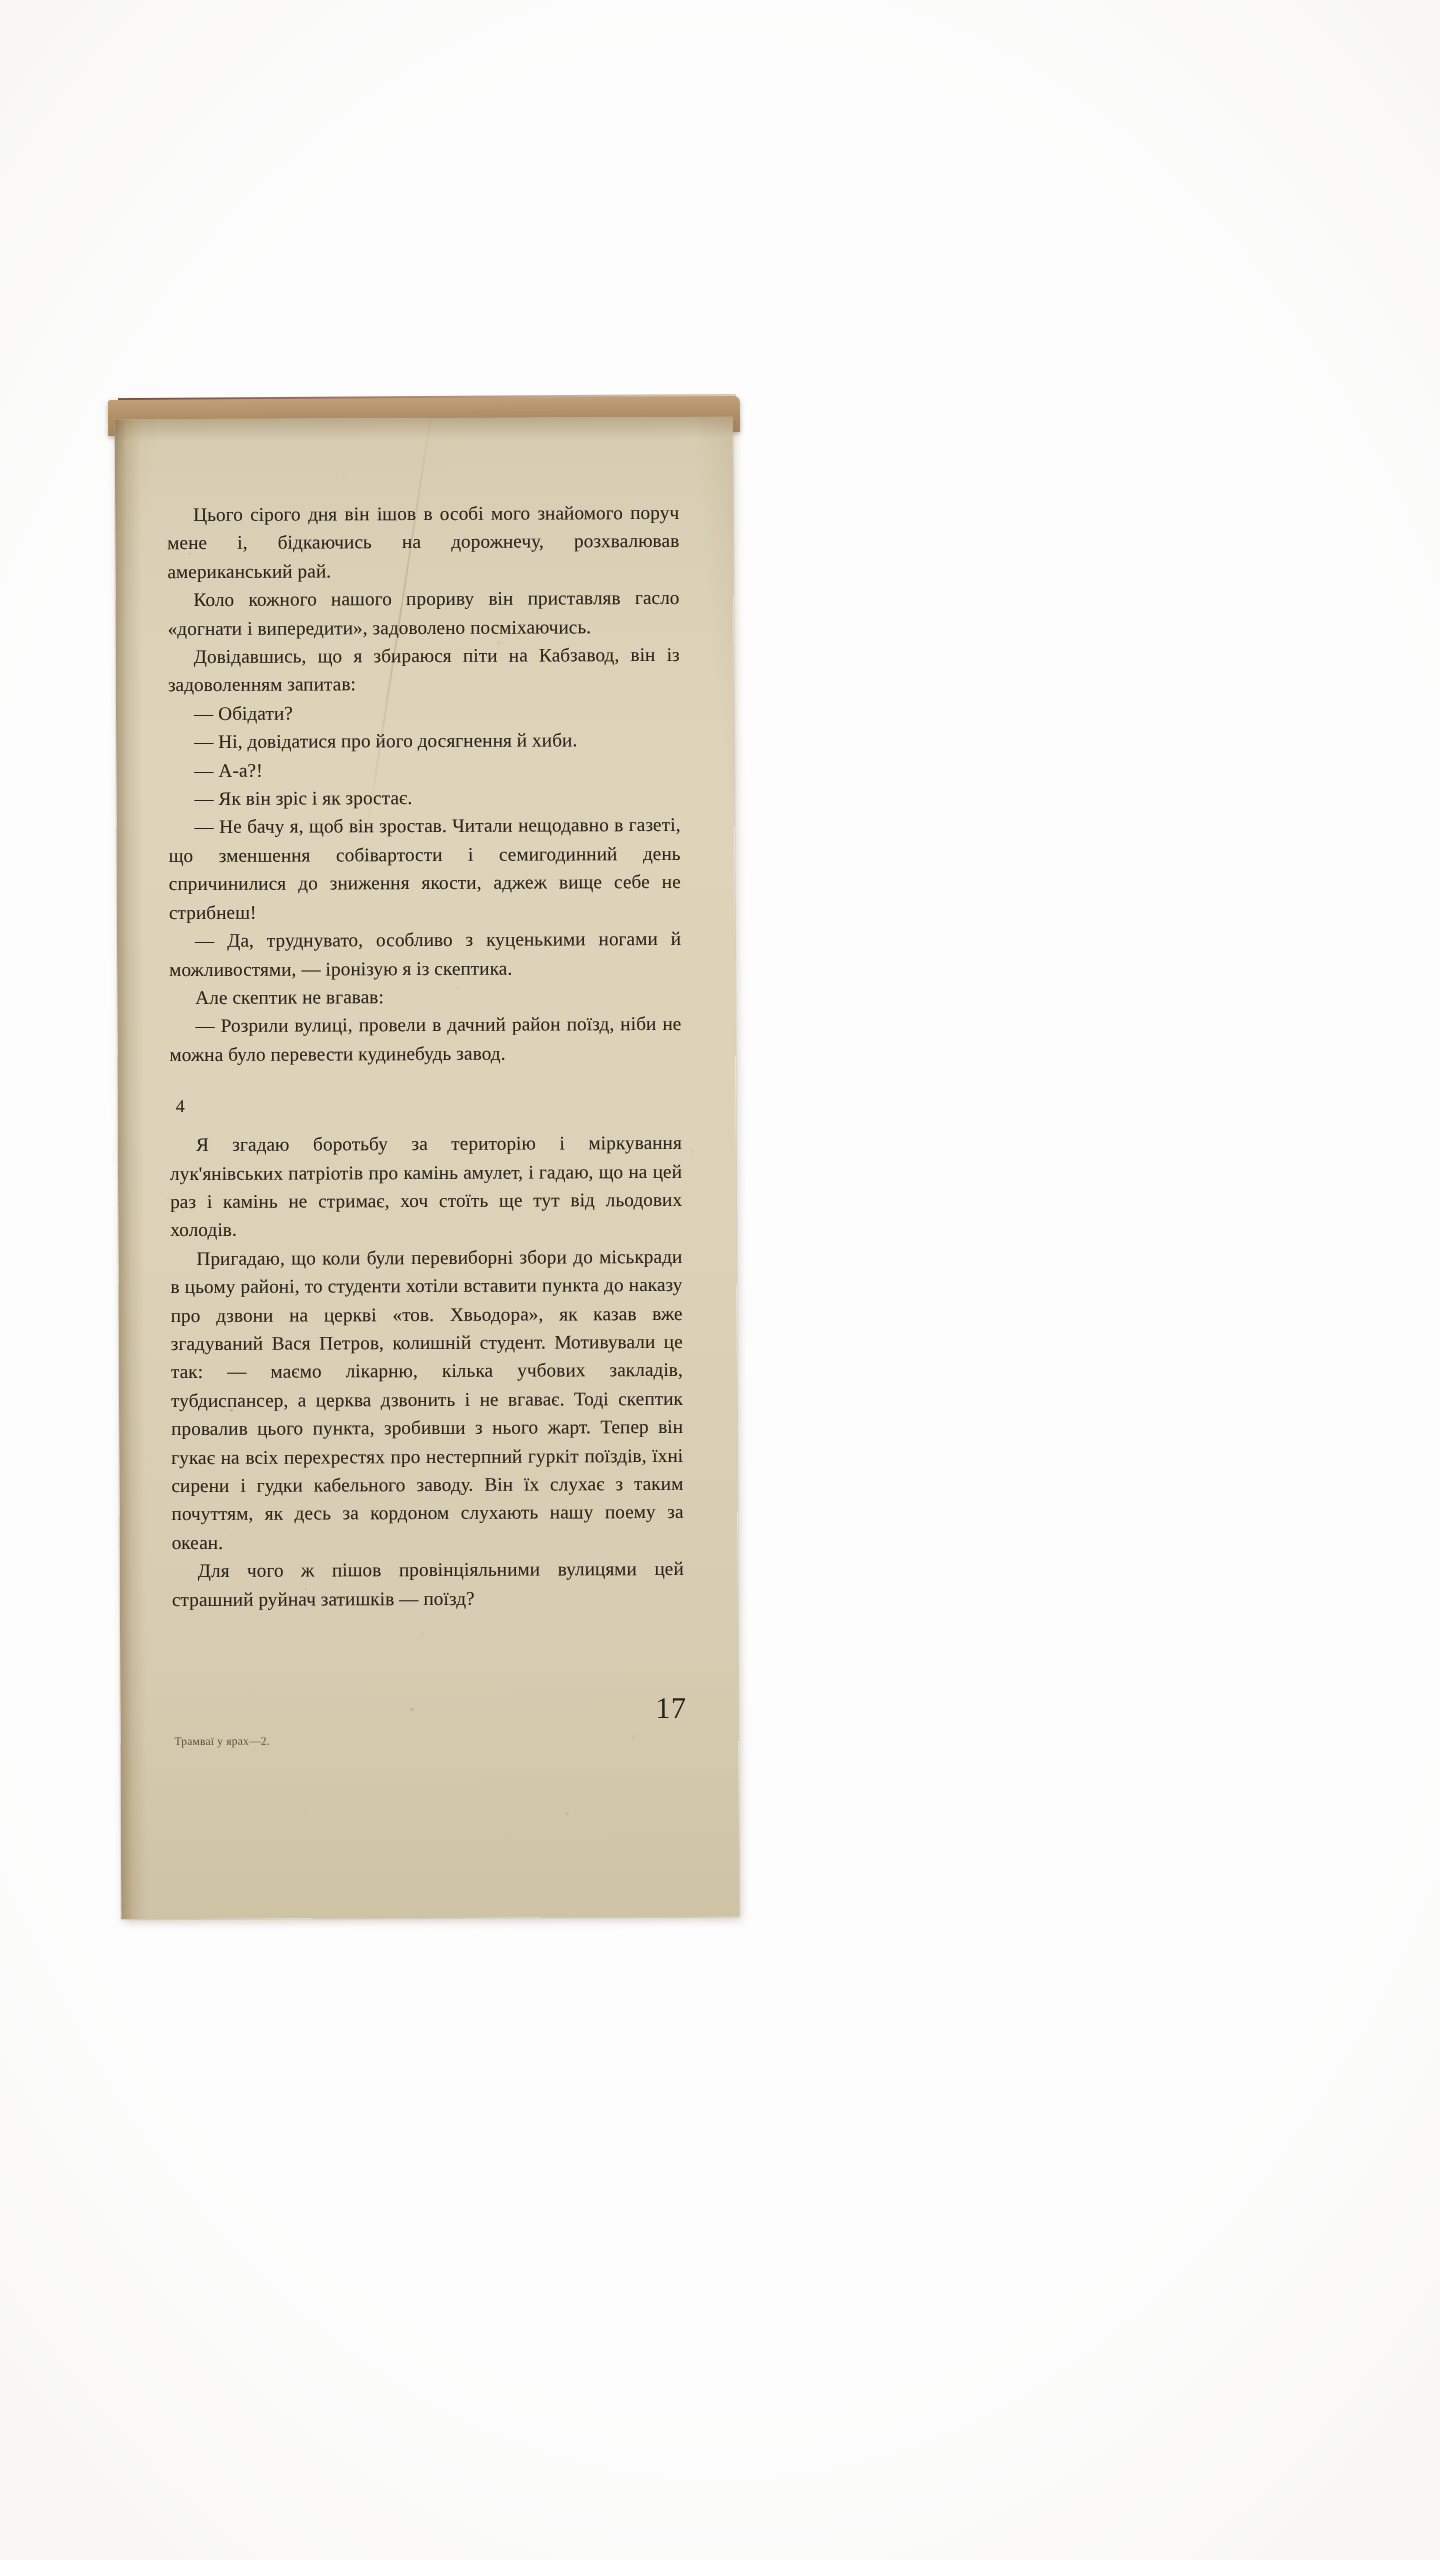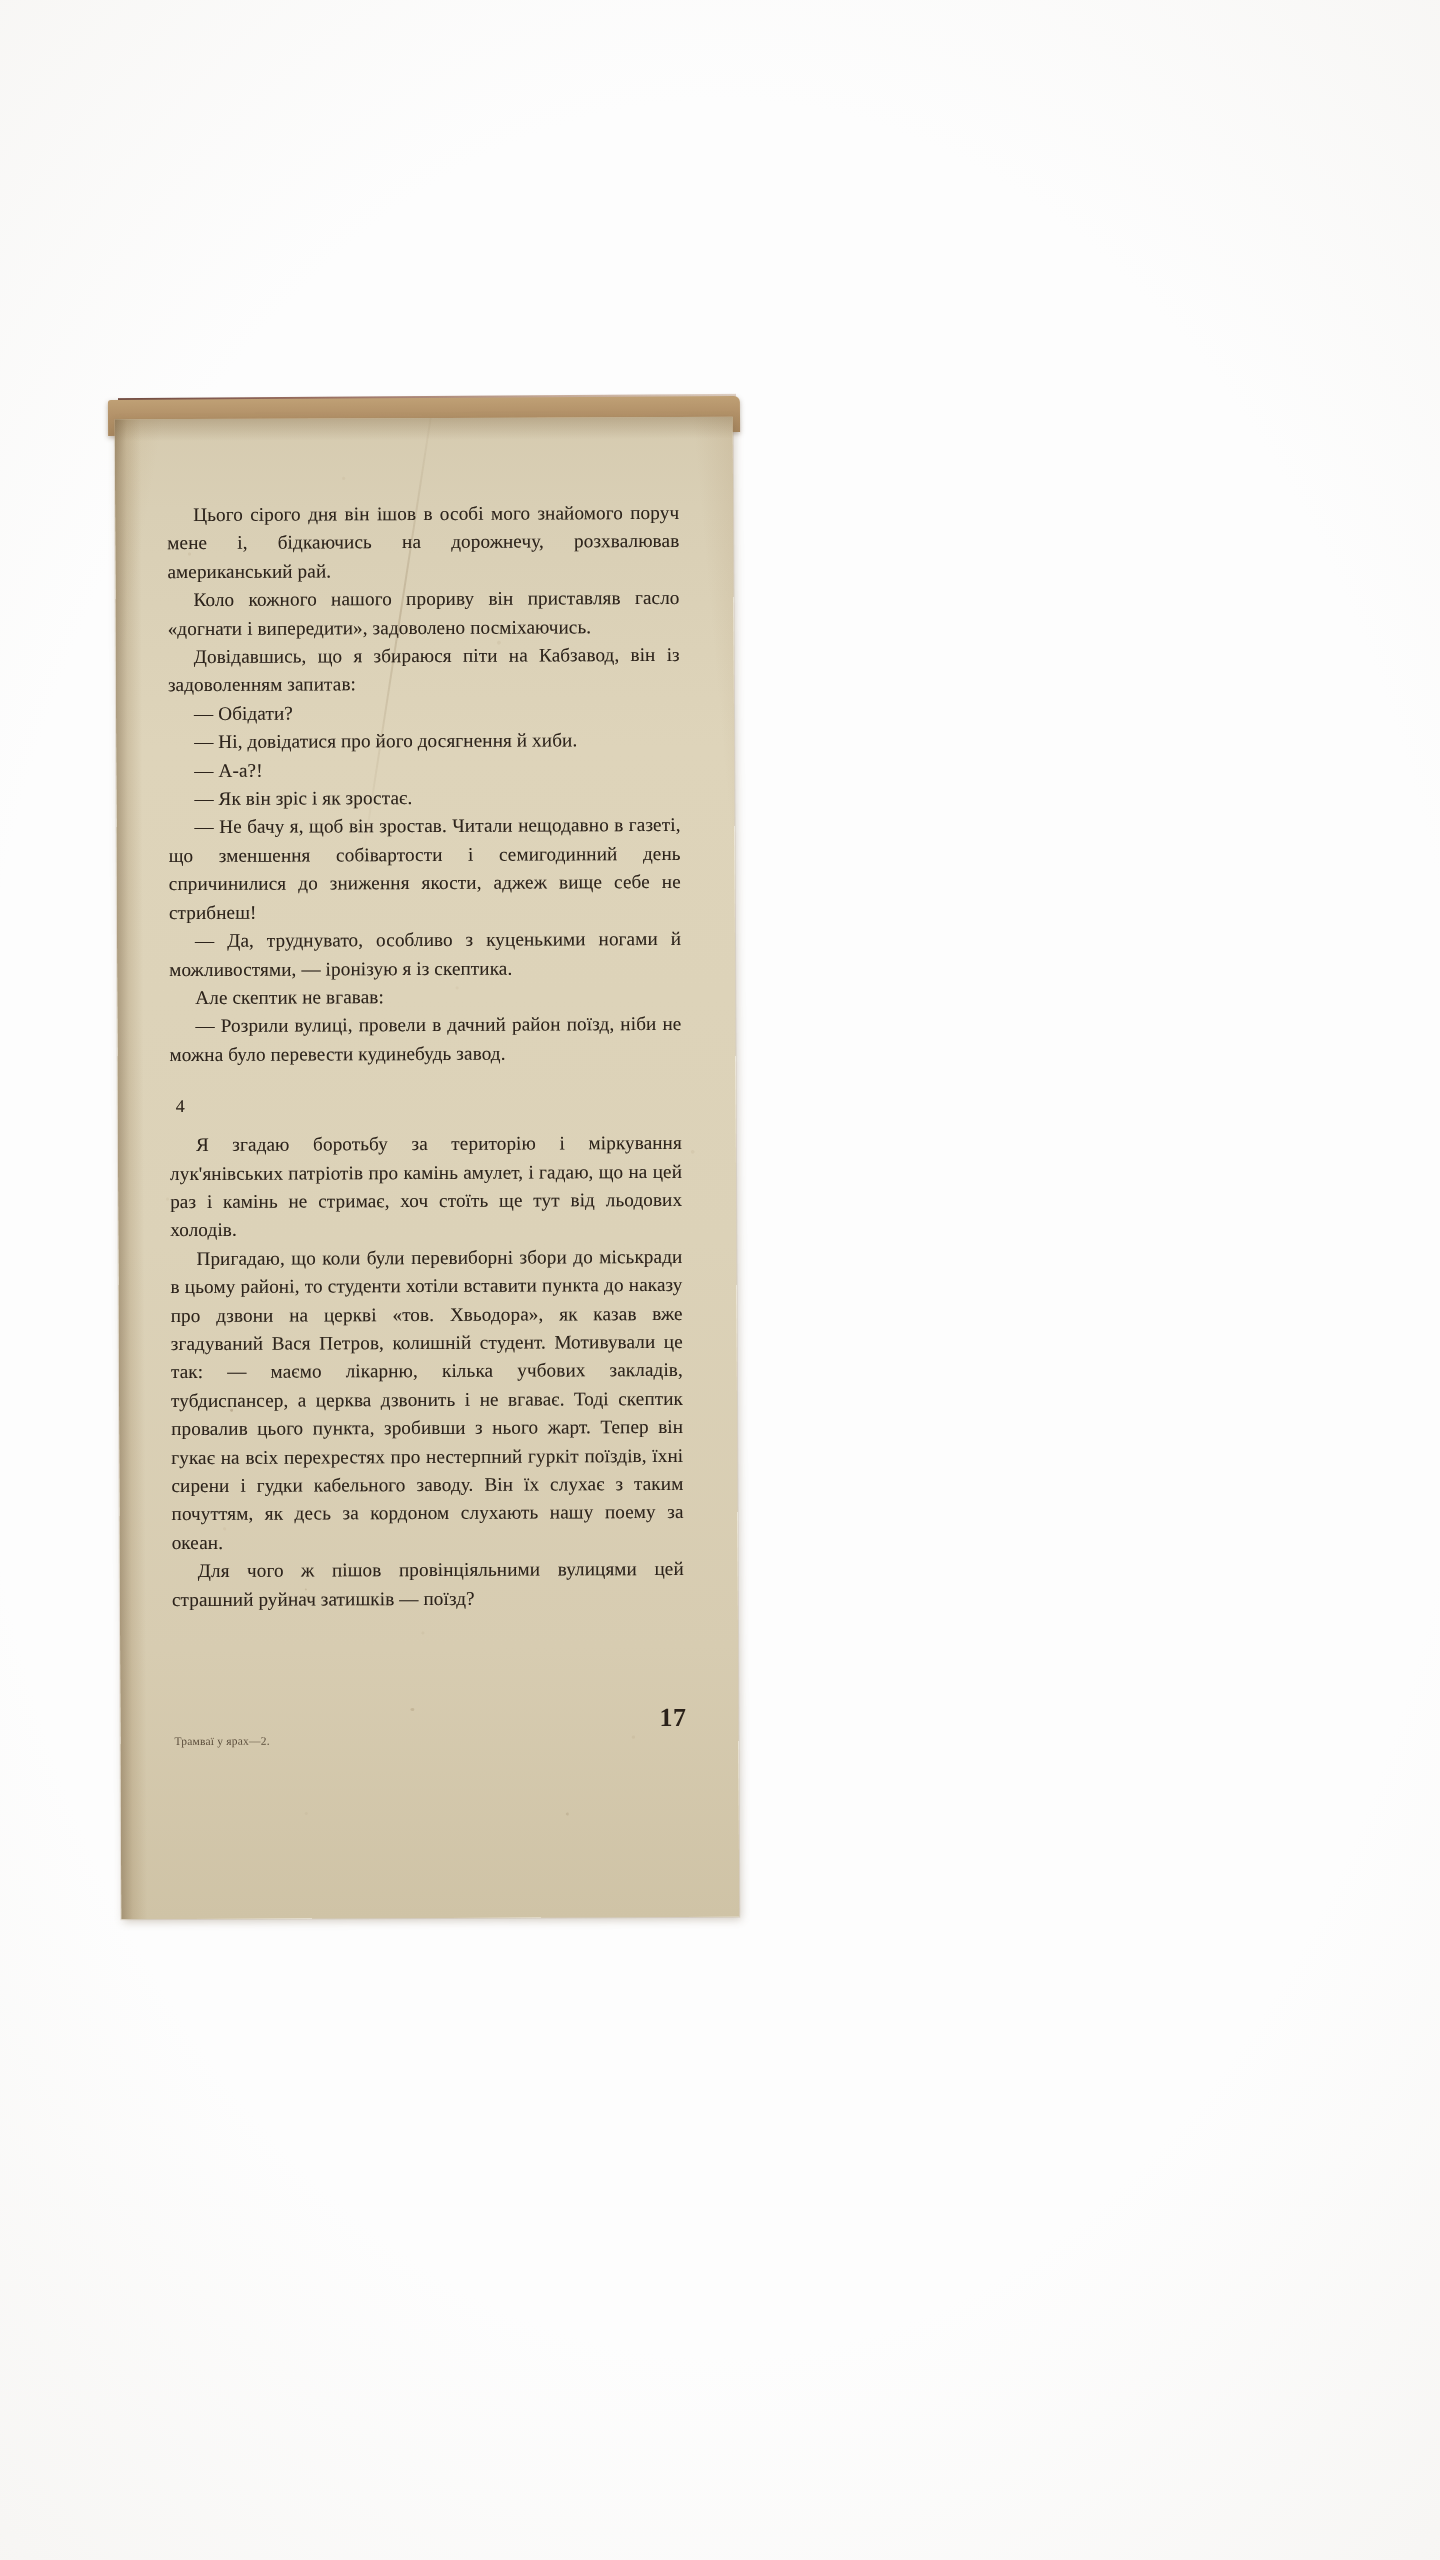--- a/index.html
+++ b/index.html
@@ -169,24 +169,24 @@
     position: absolute;
     left: 52px;
     right: 46px;
     top: 1274px;
     height: 70px;
     z-index: 3;
   }
   #page-number {
     position: absolute;
     right: 6px;
-    top: 12px;
-    font-family: "Liberation Serif", serif;
-    font-size: 26px;
-    font-weight: bold;
+    top: 0;
+    font-family: "Liberation Serif", serif;
+    font-size: 30px;
+    font-weight: normal;
     color: #2b221a;
     letter-spacing: 0.5px;
   }
   #signature-mark {
     position: absolute;
     left: 2px;
     top: 42px;
     font-family: "Liberation Serif", serif;
     font-size: 11.5px;
     color: #4a3c2c;

